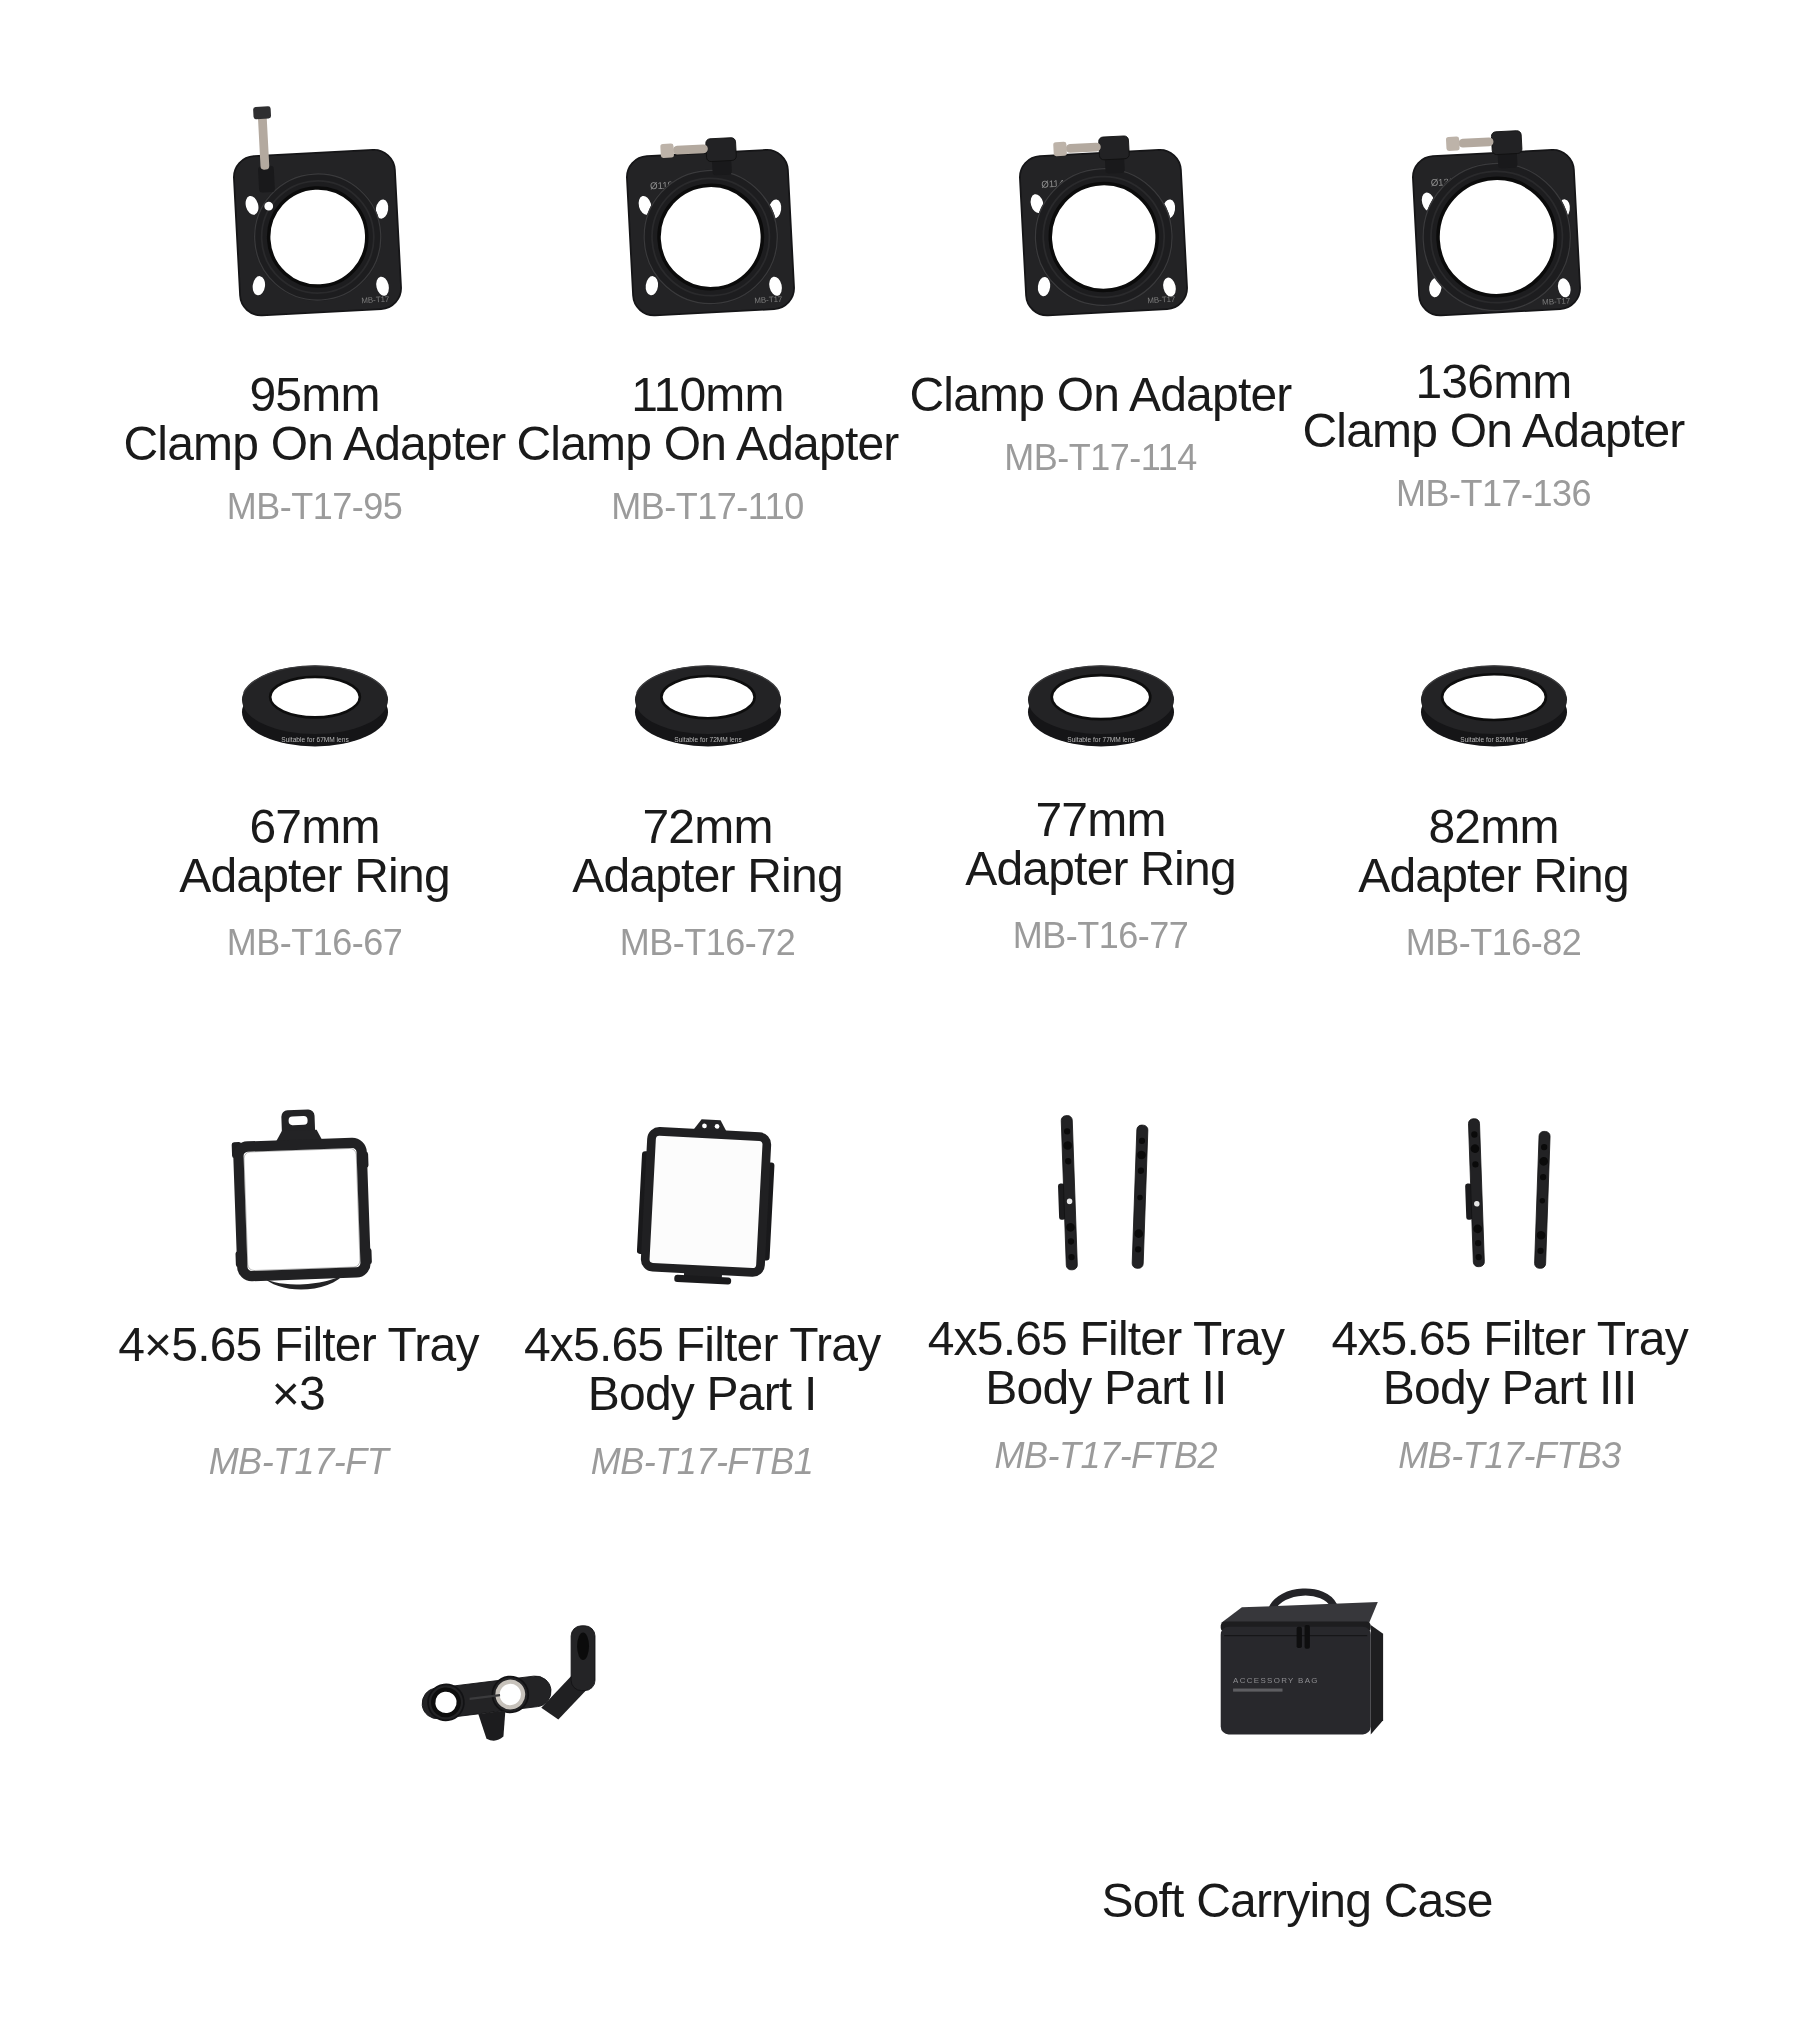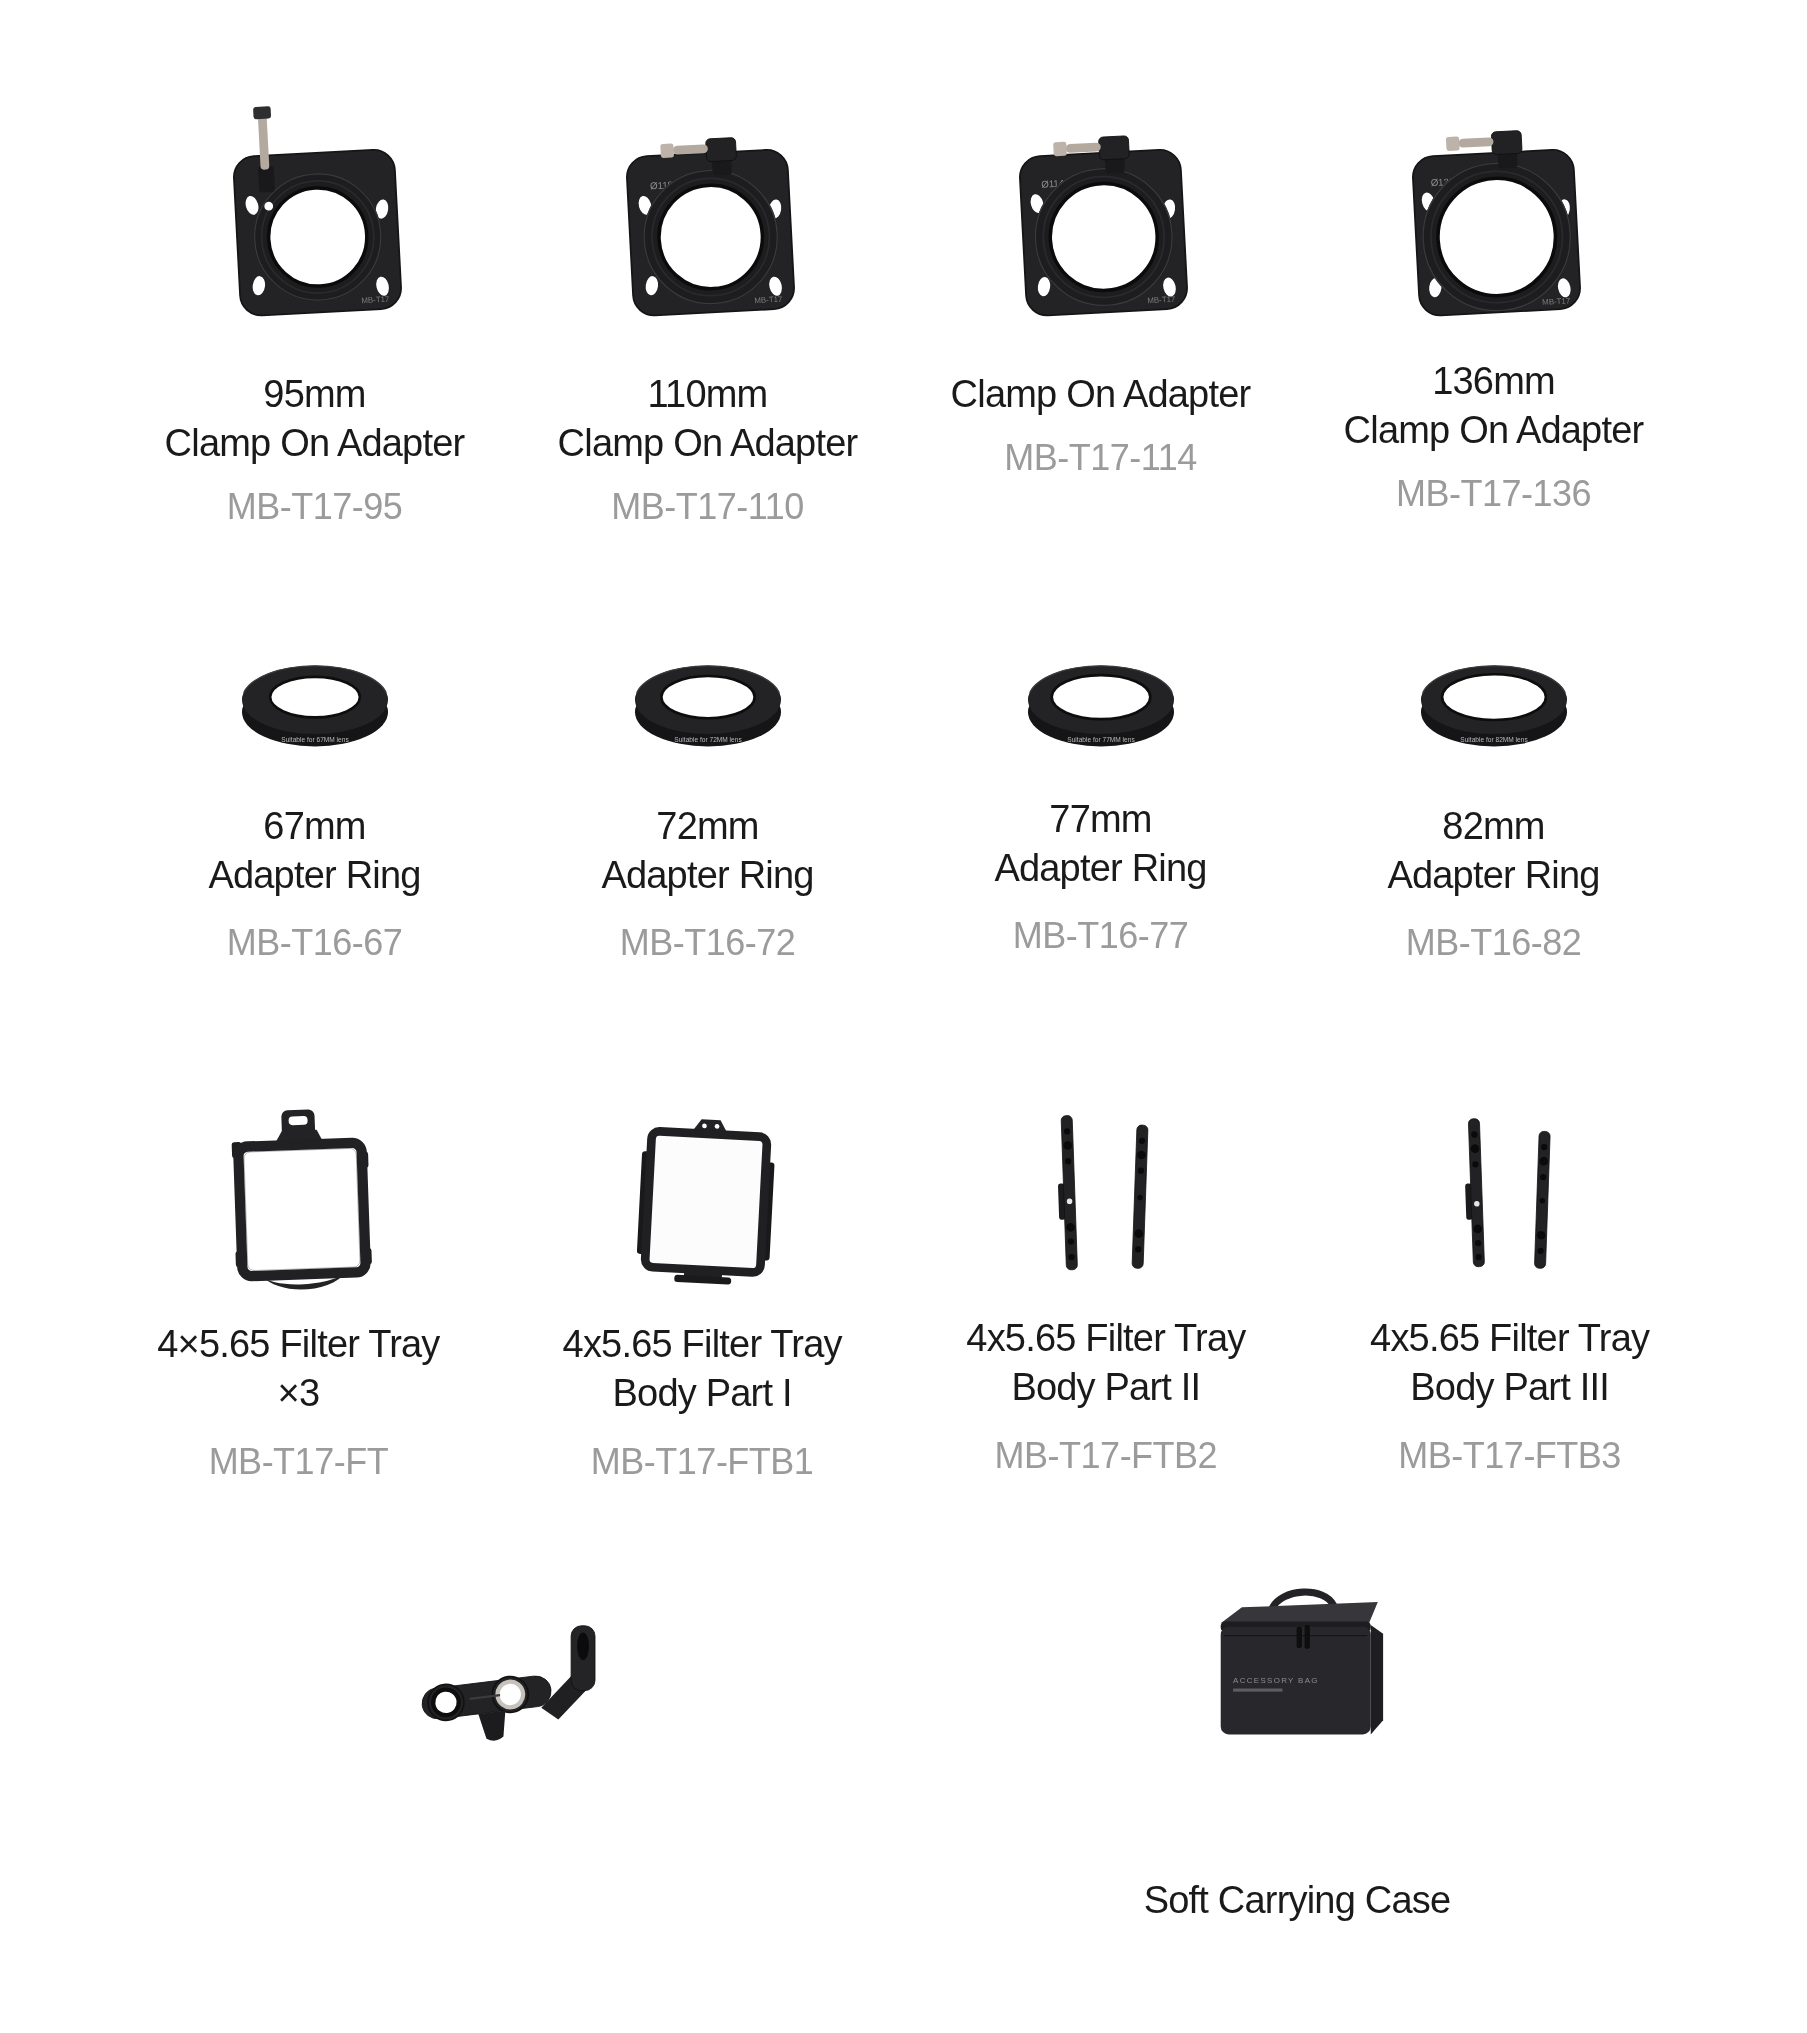--- a/index.html
+++ b/index.html
@@ -12,29 +12,29 @@
   .row2{padding-top:124px;}
   .row3{padding-top:135px;gap:43px;}
   .row4{padding-top:132px;}
   .cell{display:flex;flex-direction:column;align-items:center;text-align:center;}
   .figure{width:100%;display:flex;justify-content:center;align-items:flex-end;}
   .row1 .figure{height:226px;}
   .row2 .figure{height:115px;}
   .row3 .figure{height:200px;}
   .row4 .figure{height:141px;}
   .caption{width:100%;}
-  .title{font-size:38px;line-height:49px;letter-spacing:-0.8px;color:#1a1a1a;font-weight:400;}
+  .title{font-size:48px;line-height:49px;letter-spacing:-0.8px;color:#1a1a1a;font-weight:400;}
   .row1 .title{margin-top:40px;}
   .row2 .title{margin-top:38px;}
   .row3 .title{margin-top:24.5px;}
   .row4 .title{margin-top:24.5px;white-space:pre-wrap;}
   .model{font-size:36px;line-height:36px;letter-spacing:-0.5px;color:#9b9b9b;font-weight:400;text-align:center;}
   .row1 .model{margin-top:21px;}
   .row2 .model{margin-top:24.5px;}
-  .row3 .model{margin-top:26px;}
+  .row3 .model{margin-top:26px;font-style:italic;}
   .up14 .caption{transform:translateY(-13px);}
   .up8 .caption{transform:translateY(-7.5px);}
   .up6 .caption{transform:translateY(-5.6px);}
   svg{display:block;}
   svg text{font-family:"Liberation Sans","DejaVu Sans",sans-serif;}
 </style>
 </head>
 <body>
 
 <div class="row grid4 row1">

